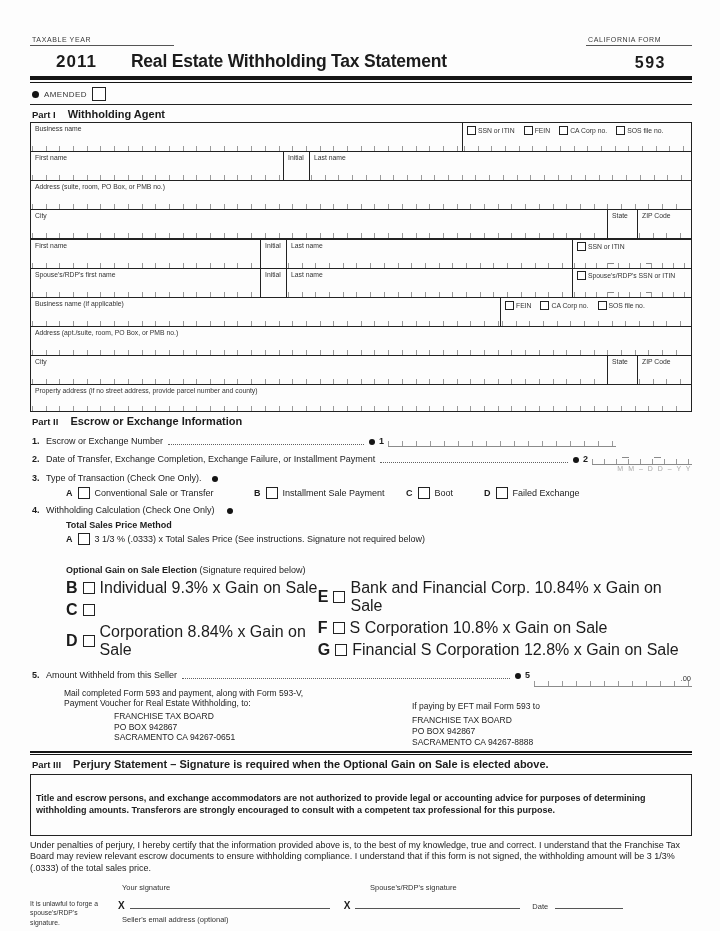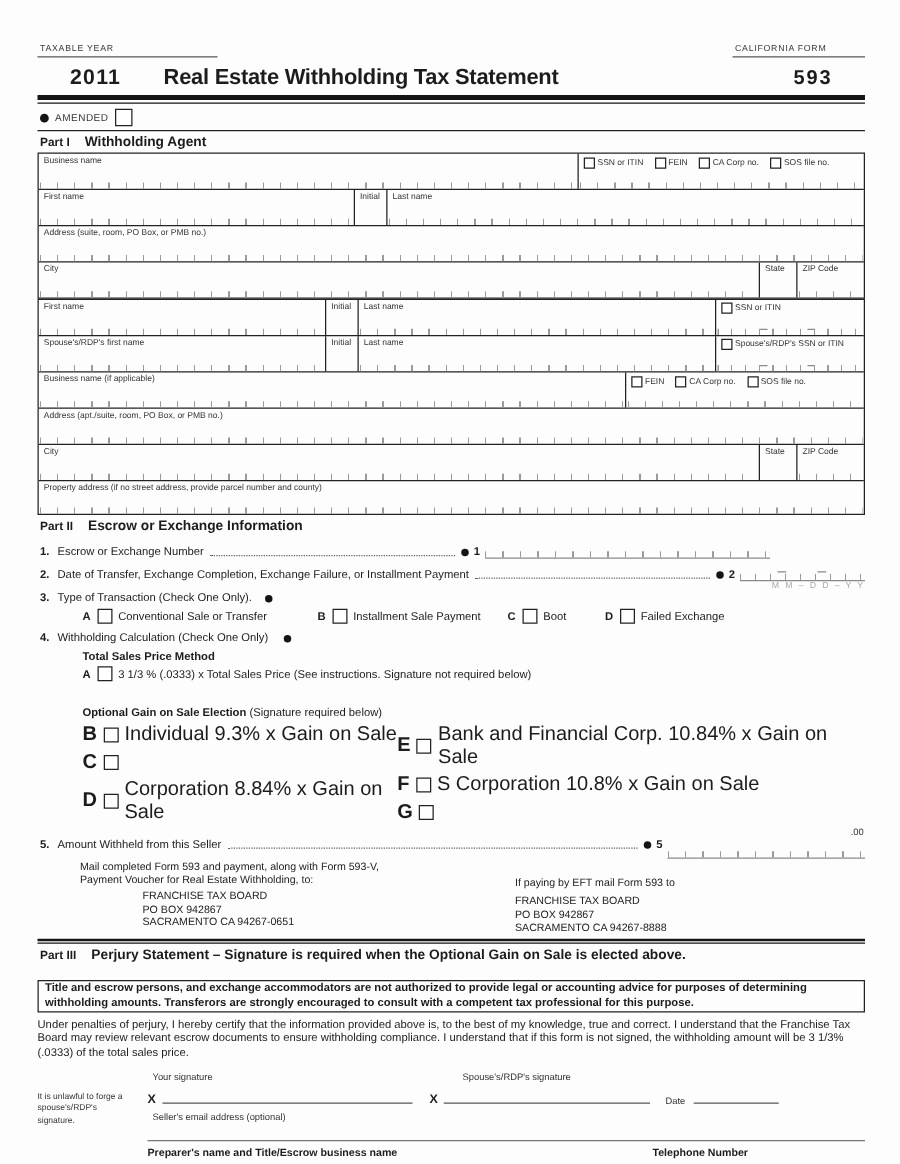--- a/index.html
+++ b/index.html
@@ -42,37 +42,37 @@
   .cbrow{display:flex;gap:9px;align-items:center;padding-top:1px;}
   .cb-item{display:flex;align-items:center;gap:2px;font-size:6.8px;color:#333;}
   
   .p2line{display:flex;align-items:flex-end;font-size:9px;margin:4px 0 0 2px;line-height:1.1;}
   .num{font-weight:bold;width:14px;flex:none;}
   .leaders{flex:1;border-bottom:1.6px dotted #606060;margin:0 5px 2px 5px;height:1px;}
   .bnum{font-weight:bold;margin:0 4px 0 4px;}
   .entry{position:relative;border-bottom:1px solid #8a8a8a;height:13px;background:repeating-linear-gradient(90deg,#9a9a9a 0 1px,transparent 1px 14px) left bottom/100% 5px no-repeat;flex:none;}
   .entry.ssn{background-image:repeating-linear-gradient(90deg,#9a9a9a 0 1px,transparent 1px 12px),linear-gradient(#8a8a8a,#8a8a8a),linear-gradient(#8a8a8a,#8a8a8a);background-position:left bottom,30px 6px,62px 6px;background-size:100% 5px,7px 1px,7px 1px;background-repeat:no-repeat,no-repeat,no-repeat;}
   .datehint{position:absolute;top:100%;right:0;font-size:7px;color:#aaa;letter-spacing:1.5px;white-space:nowrap;margin-top:1px;}
-  .cents{position:absolute;right:1px;bottom:16px;font-size:7.5px;color:#333;}
+  .cents{position:absolute;right:1px;bottom:3px;font-size:7.5px;color:#333;}
   .optrow{display:flex;margin:3px 0 0 36px;font-size:9px;align-items:center;}
   .opt{display:flex;align-items:center;gap:5px;}
   .opt .letter{font-weight:bold;}
   .method-hd{font-size:9px;font-weight:bold;margin:4px 0 0 36px;}
   .method-note{font-weight:normal;}
   .gaincols{display:flex;margin-left:36px;}
   .gaincol{display:flex;flex-direction:column;}
   .gaincol.l{width:256px;}
   .gaincol .opt{margin-top:4px;}
   
   .mail{display:flex;font-size:8.5px;margin:7px 0 0 34px;line-height:1.25;}
   .mail-l{width:348px;}
   .mailaddr{margin-left:50px;margin-top:2px;}
   .mail-r .mailaddr{margin-left:0;margin-top:4px;}
   
-  .notice{border:1.5px solid #222;font-size:9px;font-weight:bold;padding:0 5px;margin-top:12px;line-height:1.3;}
+  .notice{border:1.5px solid #222;font-size:9px;font-weight:bold;padding:18px 5px;margin-top:2px;line-height:1.3;}
   .perjury{font-size:9px;margin-top:4px;line-height:1.3;color:#222;}
   .sigarea{display:flex;margin-top:8px;}
   .margin-note{width:88px;font-size:6.8px;color:#333;padding-top:16px;line-height:1.4;box-sizing:border-box;padding-right:14px;}
   .sigmain{flex:1;}
   .siglabels{display:flex;font-size:7.5px;color:#333;}
   .siglabels .l1{width:248px;padding-left:4px;}
   .sigrow{display:flex;align-items:flex-end;margin-top:8px;font-size:10px;}
   .x{font-weight:bold;}
   .sigline{border-bottom:1px solid #555;height:1px;}
   .sl1{width:200px;margin:0 14px 2px 5px;}
@@ -305,20 +305,21 @@
           <span>Bank and Financial Corp. 10.84% x Gain on Sale</span>
         </span>
       <span class="opt">
           <span class="letter">F</span>
           <span class="checkbox cb-md"></span>
           <span>S Corporation 10.8% x Gain on Sale</span>
         </span>
       <span class="opt">
           <span class="letter">G</span>
           <span class="checkbox cb-md"></span>
+          <span>Financial S Corporation 12.8% x Gain on Sale</span>
         </span>
     </div>
   </div>
 
   <div class="p2line" style="margin-top:8px">
     <span class="num">5.</span>
     <span>Amount Withheld from this Seller</span>
     <span class="leaders"></span>
     <span class="dot sm" style="margin-bottom:2px"></span>
     <span class="bnum">5</span>

